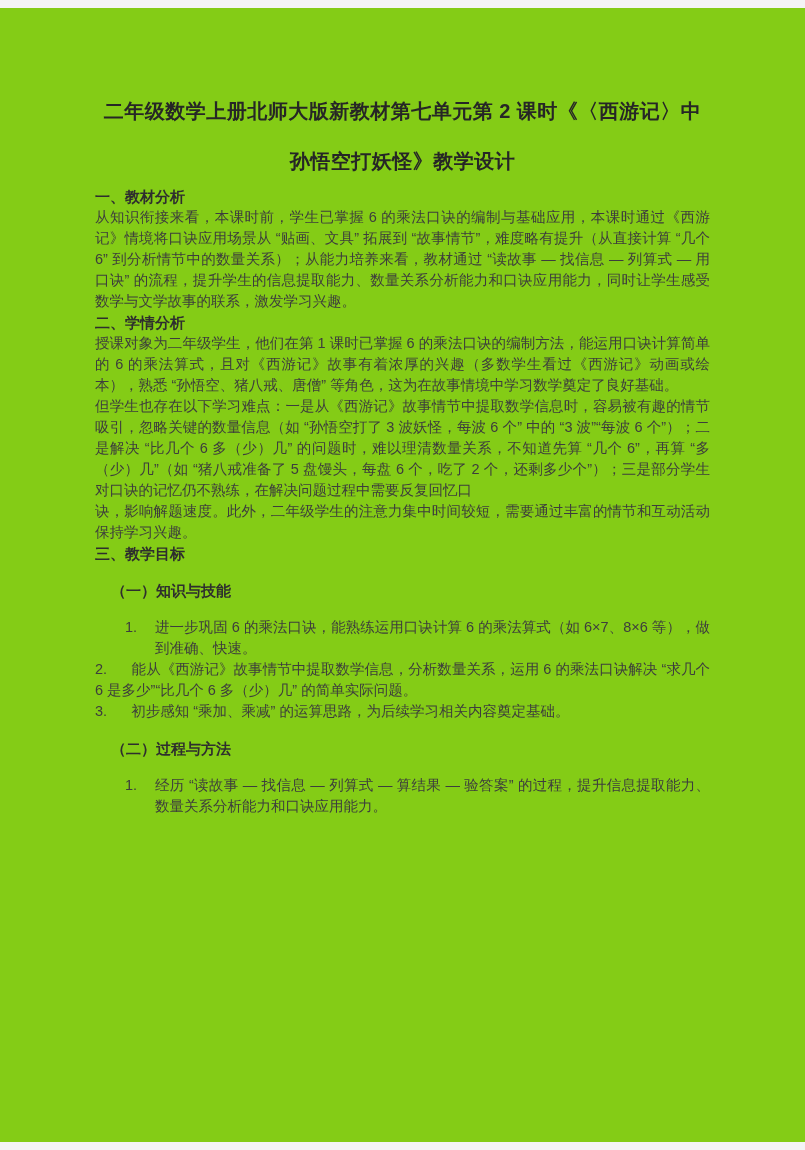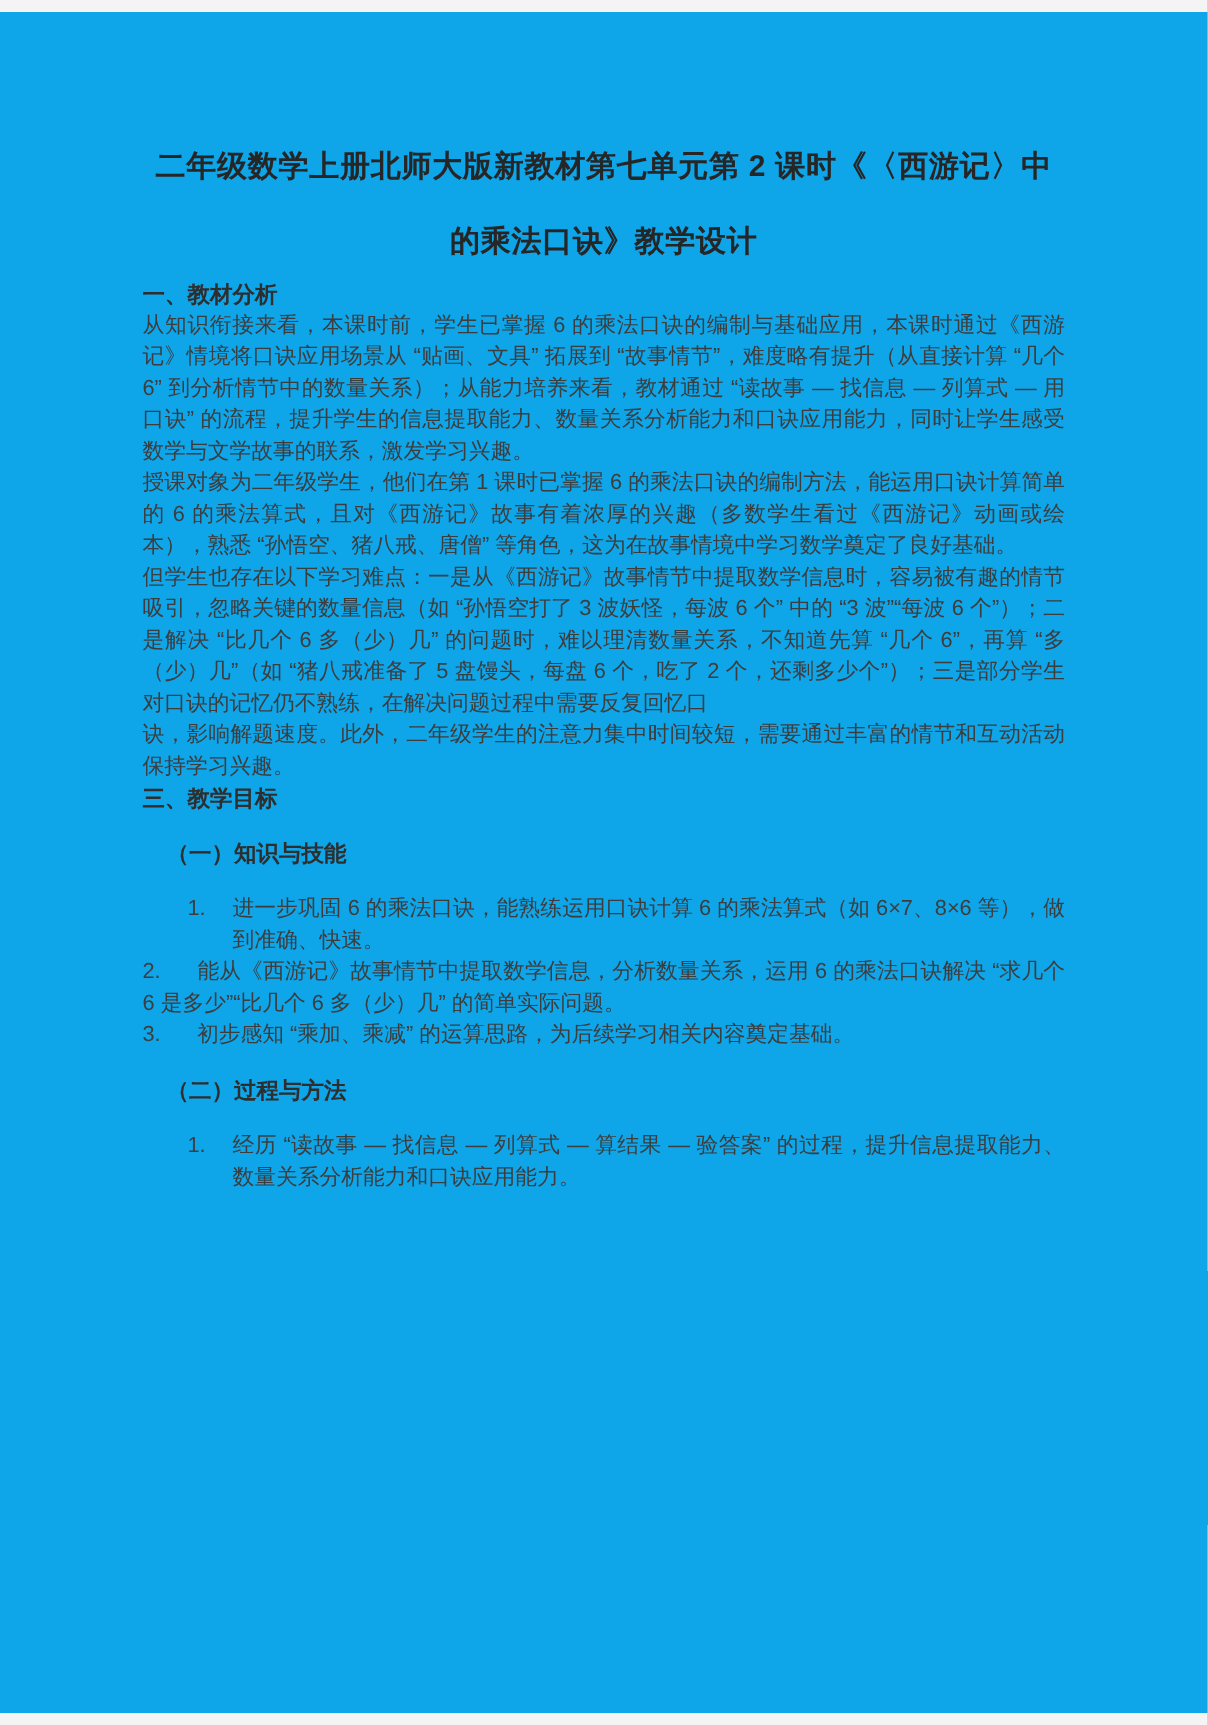--- a/index.html
+++ b/index.html
@@ -10,21 +10,21 @@
     overflow: hidden;
     background: #f4f4f5;
     font-family: "Liberation Sans", sans-serif;
   }
   .page {
     position: absolute;
     left: 0;
     top: 8px;
     width: 805px;
     height: 1134px;
-    background: #0ea5e9;
+    background: #84cc16;
     box-sizing: border-box;
   }
   .content {
     box-sizing: border-box;
     padding: 78px 95px 0 95px;
     width: 805px;
     color: #3d3d3d;
   }
   .doc-title {
     font-size: 20px;
@@ -78,29 +78,30 @@
   }
 </style>
 </head>
 <body>
 
 <div class="page">
   <div class="content">
 
     <div class="doc-title">
       <div>二年级数学上册北师大版新教材第七单元第 2 课时《〈西游记〉中</div>
-      <div>的乘法口诀》教学设计</div>
+      <div>孙悟空打妖怪》教学设计</div>
     </div>
 
     <div>
       <div class="sec-heading">一、教材分析</div>
       <p class="para">从知识衔接来看，本课时前，学生已掌握 6 的乘法口诀的编制与基础应用，本课时通过《西游记》情境将口诀应用场景从 “贴画、文具” 拓展到 “故事情节”，难度略有提升（从直接计算 “几个 6” 到分析情节中的数量关系）；从能力培养来看，教材通过 “读故事 — 找信息 — 列算式 — 用口诀” 的流程，提升学生的信息提取能力、数量关系分析能力和口诀应用能力，同时让学生感受数学与文学故事的联系，激发学习兴趣。</p>
     </div>
 
     <div>
+      <div class="sec-heading">二、学情分析</div>
       <p class="para">授课对象为二年级学生，他们在第 1 课时已掌握 6 的乘法口诀的编制方法，能运用口诀计算简单的 6 的乘法算式，且对《西游记》故事有着浓厚的兴趣（多数学生看过《西游记》动画或绘本），熟悉 “孙悟空、猪八戒、唐僧” 等角色，这为在故事情境中学习数学奠定了良好基础。</p>
       <p class="para">但学生也存在以下学习难点：一是从《西游记》故事情节中提取数学信息时，容易被有趣的情节吸引，忽略关键的数量信息（如 “孙悟空打了 3 波妖怪，每波 6 个” 中的 “3 波”“每波 6 个”）；二是解决 “比几个 6 多（少）几” 的问题时，难以理清数量关系，不知道先算 “几个 6”，再算 “多（少）几”（如 “猪八戒准备了 5 盘馒头，每盘 6 个，吃了 2 个，还剩多少个”）；三是部分学生对口诀的记忆仍不熟练，在解决问题过程中需要反复回忆口
 诀，影响解题速度。此外，二年级学生的注意力集中时间较短，需要通过丰富的情节和互动活动保持学习兴趣。</p>
     </div>
 
     <div>
       <div class="sec-heading">三、教学目标</div>
 
       <div class="sub-heading">（一）知识与技能</div>
       <div class="olitem">

